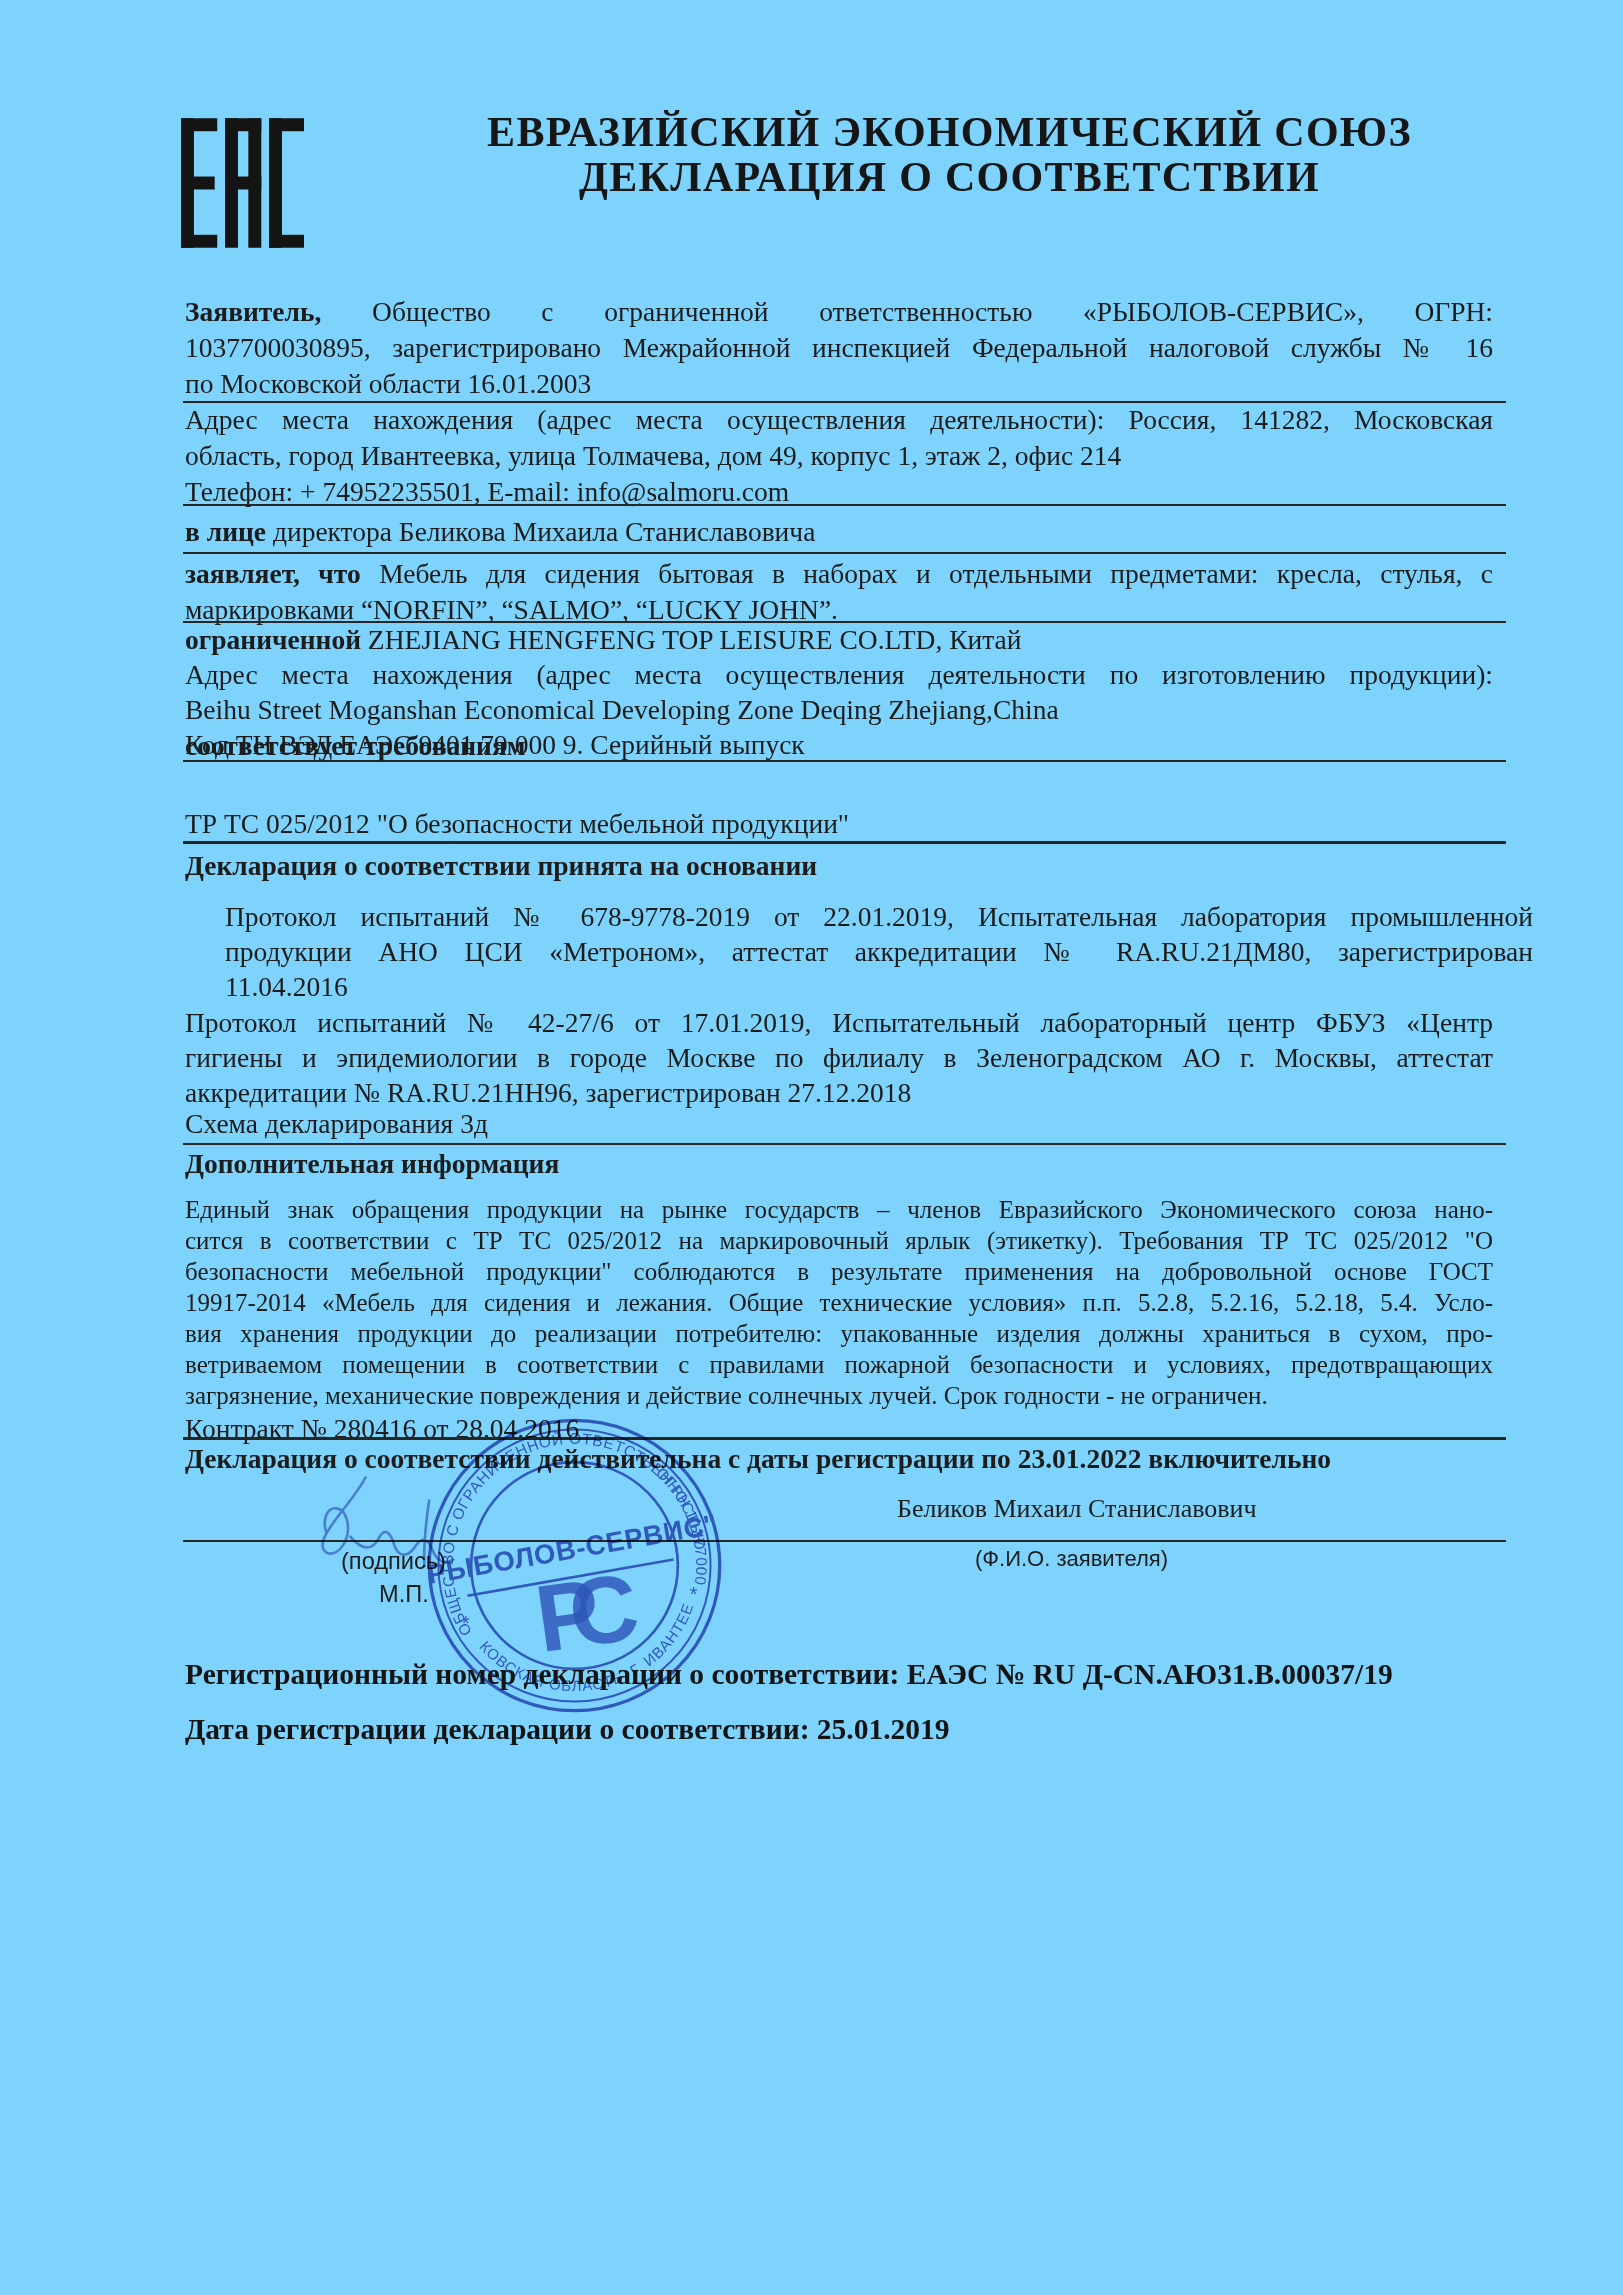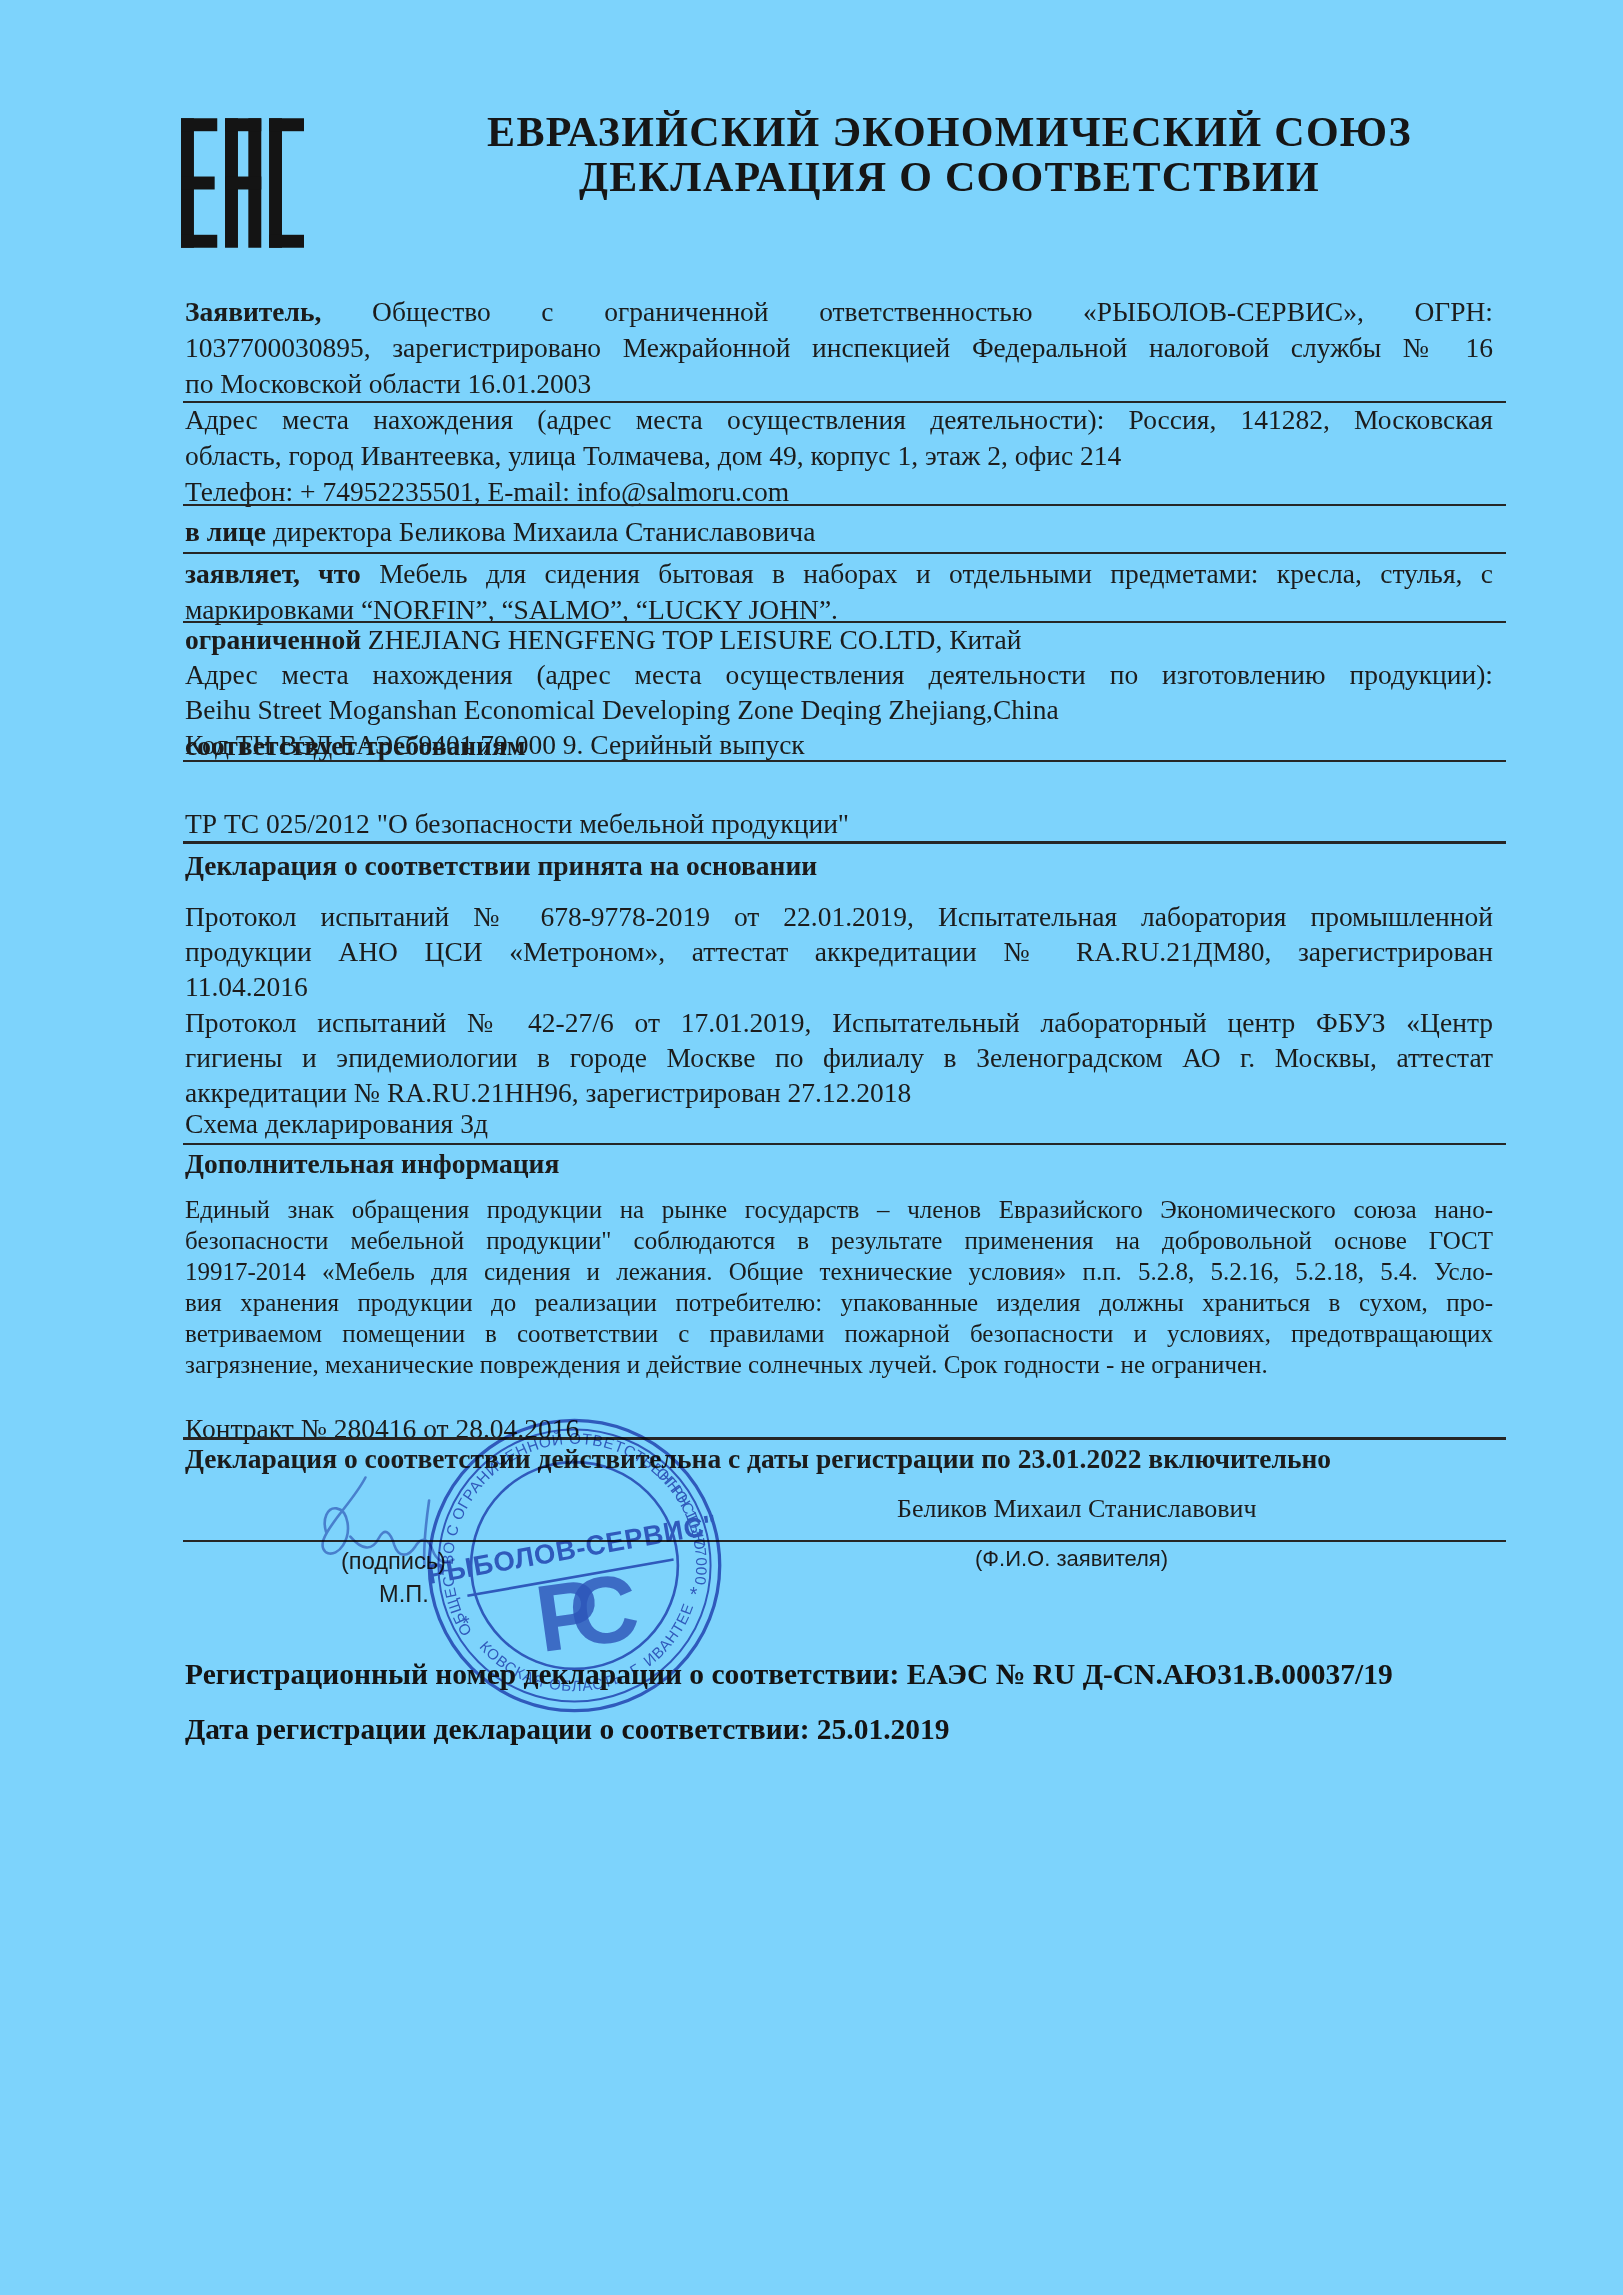--- a/index.html
+++ b/index.html
@@ -3,21 +3,21 @@
 <meta charset="utf-8">
 <style>
   html,body{margin:0;padding:0;background:#d9d9d9;}
   .page{
     position:relative;width:1623px;height:2295px;background:#7dd3fc;
     font-family:"Liberation Serif",serif;color:#1c1c1c;overflow:hidden;
   }
   .abs{position:absolute;}
   .blk{position:absolute;left:185px;width:1308px;font-size:27.5px;line-height:36px;}
   .lh53{line-height:35px;}
-  .lh54{line-height:35px;}
+  .lh54{line-height:35px;margin-left:40px;}
   .jl{text-align:justify;text-align-last:justify;}
   .b{font-weight:bold;}
   .rule{position:absolute;left:183px;width:1323px;height:2px;background:#262626;}
   .rule.thick{height:2.6px;}
   .small{font-size:25px;line-height:31px;}
   .sans{font-family:"Liberation Sans",sans-serif;margin-left:25px;}
   .title{
     position:absolute;left:278px;top:110px;width:1343px;text-align:center;
     font-weight:bold;font-size:42px;line-height:45px;letter-spacing:1.3px;color:#161616;
   }
@@ -97,20 +97,21 @@
     <div class="jl">Протокол испытаний №  42-27/6 от 17.01.2019, Испытательный лабораторный центр ФБУЗ «Центр</div>
     <div class="jl">гигиены и эпидемиологии в городе Москве по филиалу в Зеленоградском АО г. Москвы, аттестат</div>
     <div>аккредитации № RA.RU.21НН96, зарегистрирован 27.12.2018</div>
   </div>
   <div class="blk" style="top:1106px">Схема декларирования 3д</div>
   <div class="rule" style="top:1143px"></div>
 
   <div class="blk b" style="top:1146px">Дополнительная информация</div>
   <div class="blk small" style="top:1194px">
     <div class="jl">Единый знак обращения продукции на рынке государств – членов Евразийского Экономического союза нано-</div>
+    <div class="jl">сится в соответствии с  ТР ТС 025/2012 на маркировочный ярлык (этикетку). Требования ТР ТС 025/2012 "О</div>
     <div class="jl">безопасности мебельной продукции" соблюдаются в результате применения на добровольной основе ГОСТ</div>
     <div class="jl">19917-2014 «Мебель для сидения и лежания. Общие технические условия» п.п. 5.2.8, 5.2.16, 5.2.18, 5.4. Усло-</div>
     <div class="jl">вия хранения продукции до реализации потребителю: упакованные изделия должны храниться в сухом, про-</div>
     <div class="jl">ветриваемом помещении в соответствии с правилами пожарной безопасности и условиях, предотвращающих</div>
     <div>загрязнение, механические повреждения и действие солнечных лучей.  Срок годности - не ограничен.</div>
   </div>
   <div class="blk" style="top:1411px">Контракт № 280416 от 28.04.2016</div>
   <div class="rule thick" style="top:1437px"></div>
 
   <div class="blk b" style="top:1441px">Декларация о соответствии  действительна с даты регистрации по 23.01.2022 включительно</div>

